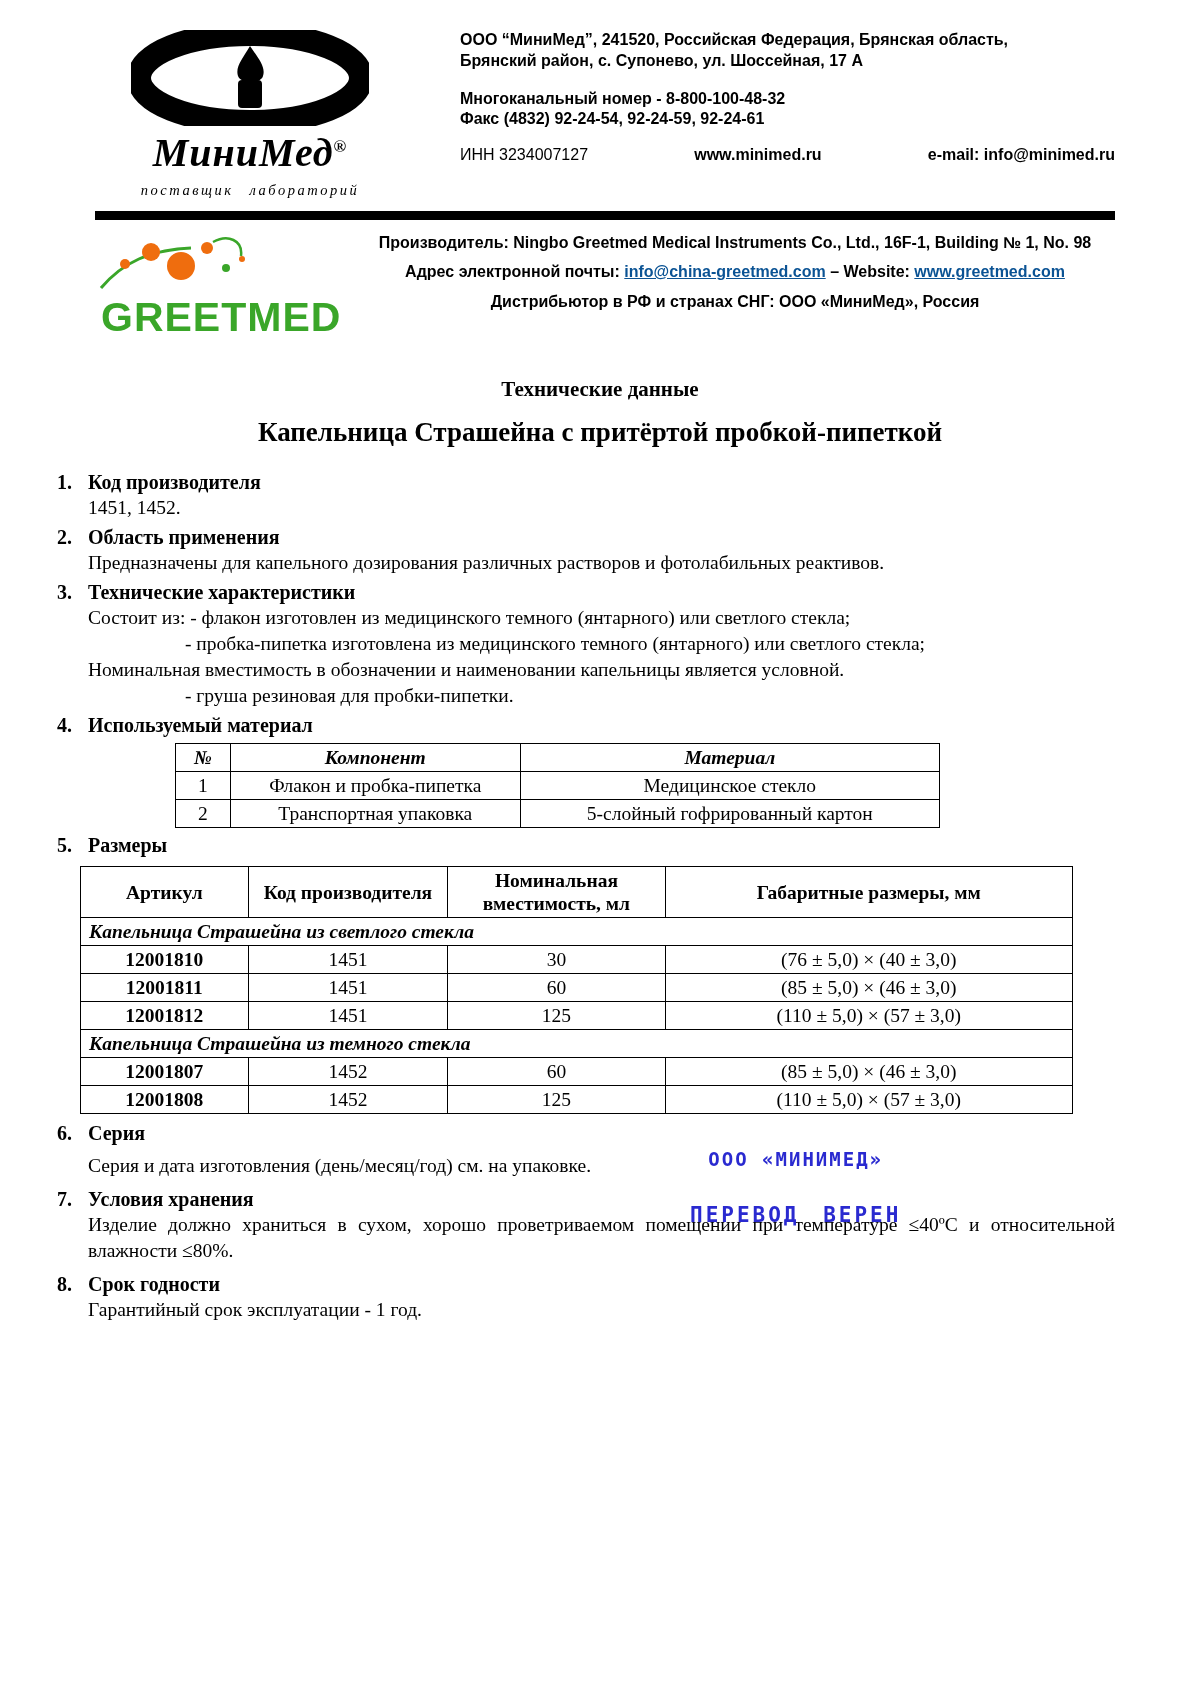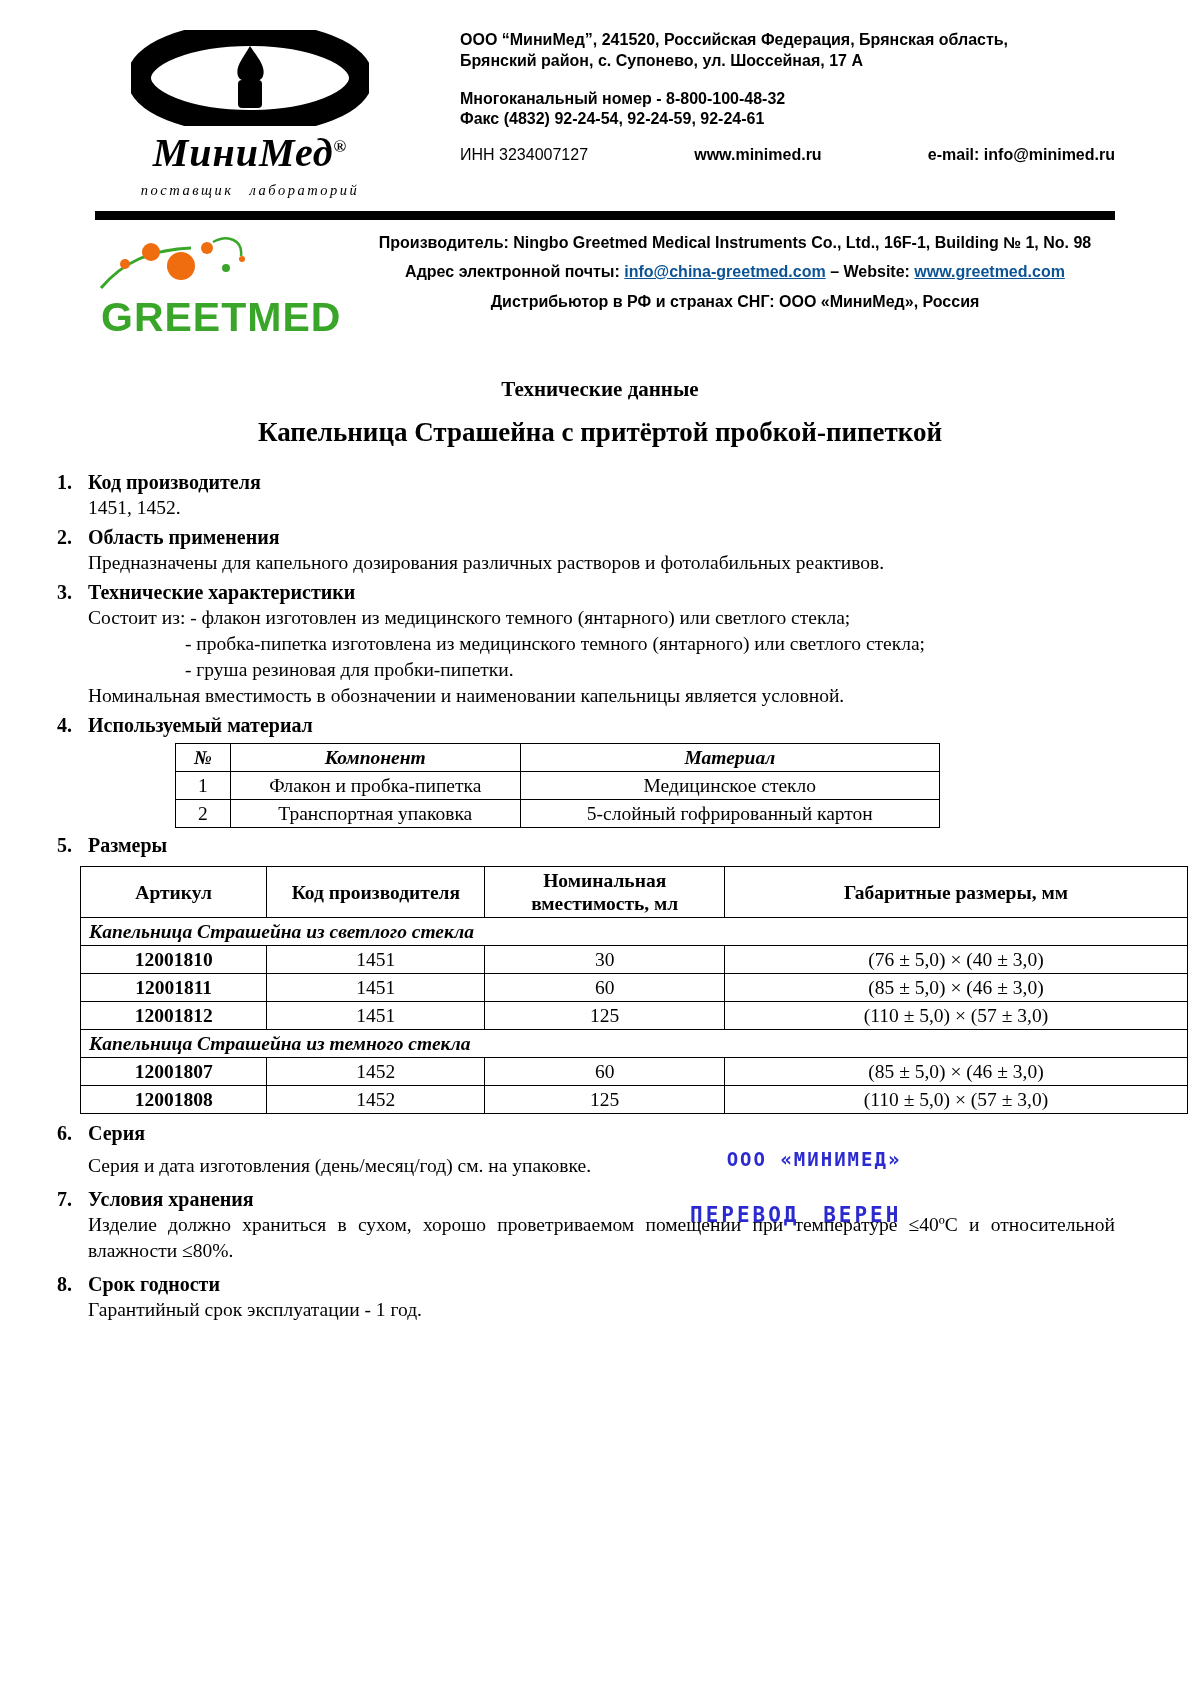--- a/index.html
+++ b/index.html
@@ -52,30 +52,30 @@
   .sec-head { display:flex; font-weight:bold; font-size:20px; margin-top:3px; }
   .sec-num { width:31px; flex:0 0 31px; }
   .sec-body { margin-left:31px; }
   .indent { margin-left:128px; }
   .justify { text-align:justify; }
   
   table { border-collapse:collapse; font-size:19.5px; }
   th, td { border:1.5px solid #000; padding:0 6px; height:28px; text-align:center; line-height:25px; }
   .materials-table { margin:5px 0 4px 118px; width:765px; }
   .materials-table th { font-weight:bold; font-style:italic; }
-  .sizes-table { margin:8px 0 6px 23px; width:1108px; }
+  .sizes-table { margin:8px 0 6px 23px; width:993px; }
   .sizes-table th { font-weight:bold; padding:2px 6px; line-height:23px; }
   .sizes-table .group-label td {
     text-align:left; font-weight:bold; font-style:italic; padding-left:8px;
   }
   .sizes-table .col-article { font-weight:bold; }
   
   .tail { position:relative; }
   .stamp {
-    position:absolute; top:26px; left:633px; text-align:right;
+    position:absolute; top:26px; left:633px; text-align:center;
     font-family:"DejaVu Sans Mono", monospace; font-weight:bold; color:#2a2ad0;
   }
   .stamp-line1 { font-size:19px; letter-spacing:2px; }
   .stamp-line2 { font-size:21px; letter-spacing:3px; word-spacing:8px; margin-top:30px; }
   .gap-top { margin-top:7px; }
 </style>
 </head>
 <body>
 
 <div class="page">
@@ -153,22 +153,22 @@
       <div class="sec-body">Предназначены для капельного дозирования различных растворов и фотолабильных реактивов.</div>
     </div>
 
     <div class="section">
       <div class="sec-head">
           <span class="sec-num">3.</span>
           <span>Технические характеристики</span>
         </div>
       <div class="sec-body">Состоит из: - флакон изготовлен из медицинского темного (янтарного) или светлого стекла;</div>
       <div class="sec-body indent">- пробка-пипетка изготовлена из медицинского темного (янтарного) или светлого стекла;</div>
+      <div class="sec-body">Номинальная вместимость в обозначении и наименовании капельницы является условной.</div>
       <div class="sec-body indent">- груша резиновая для пробки-пипетки.</div>
-      <div class="sec-body">Номинальная вместимость в обозначении и наименовании капельницы является условной.</div>
     </div>
 
     <div class="section">
       <div class="sec-head">
           <span class="sec-num">4.</span>
           <span>Используемый материал</span>
         </div>
       <table class="materials-table">
         <colgroup>
             <col style="width:55px">

